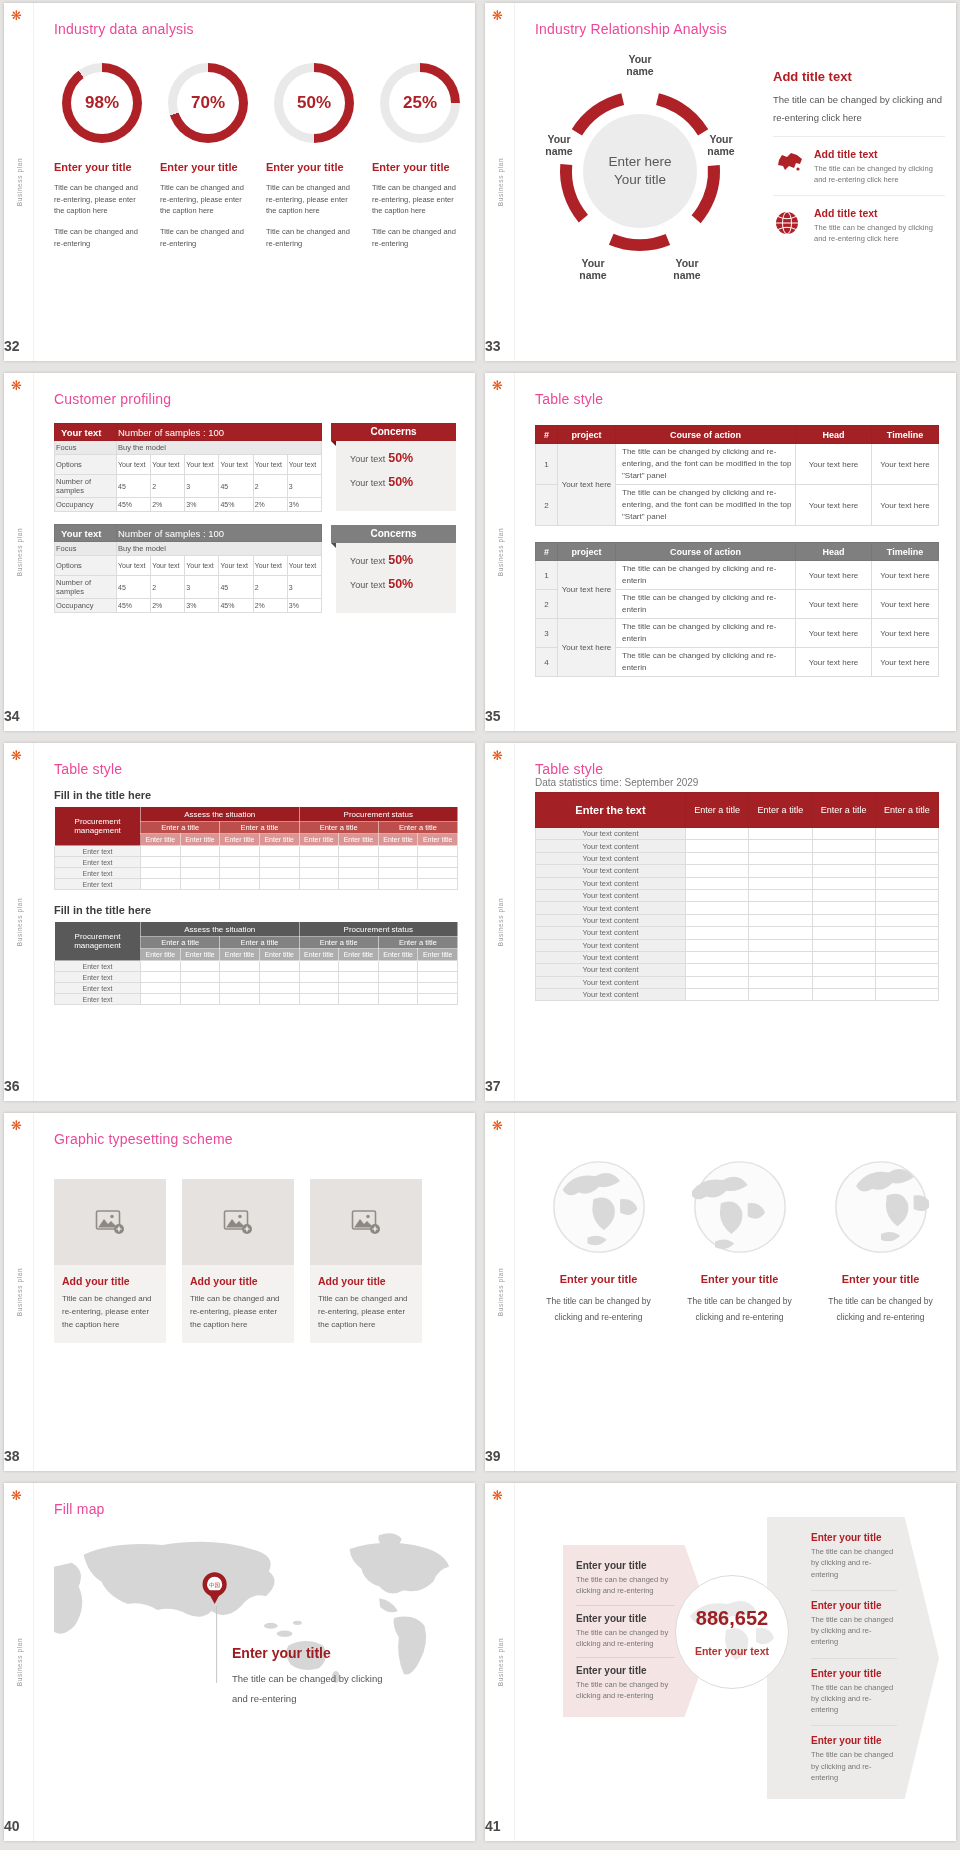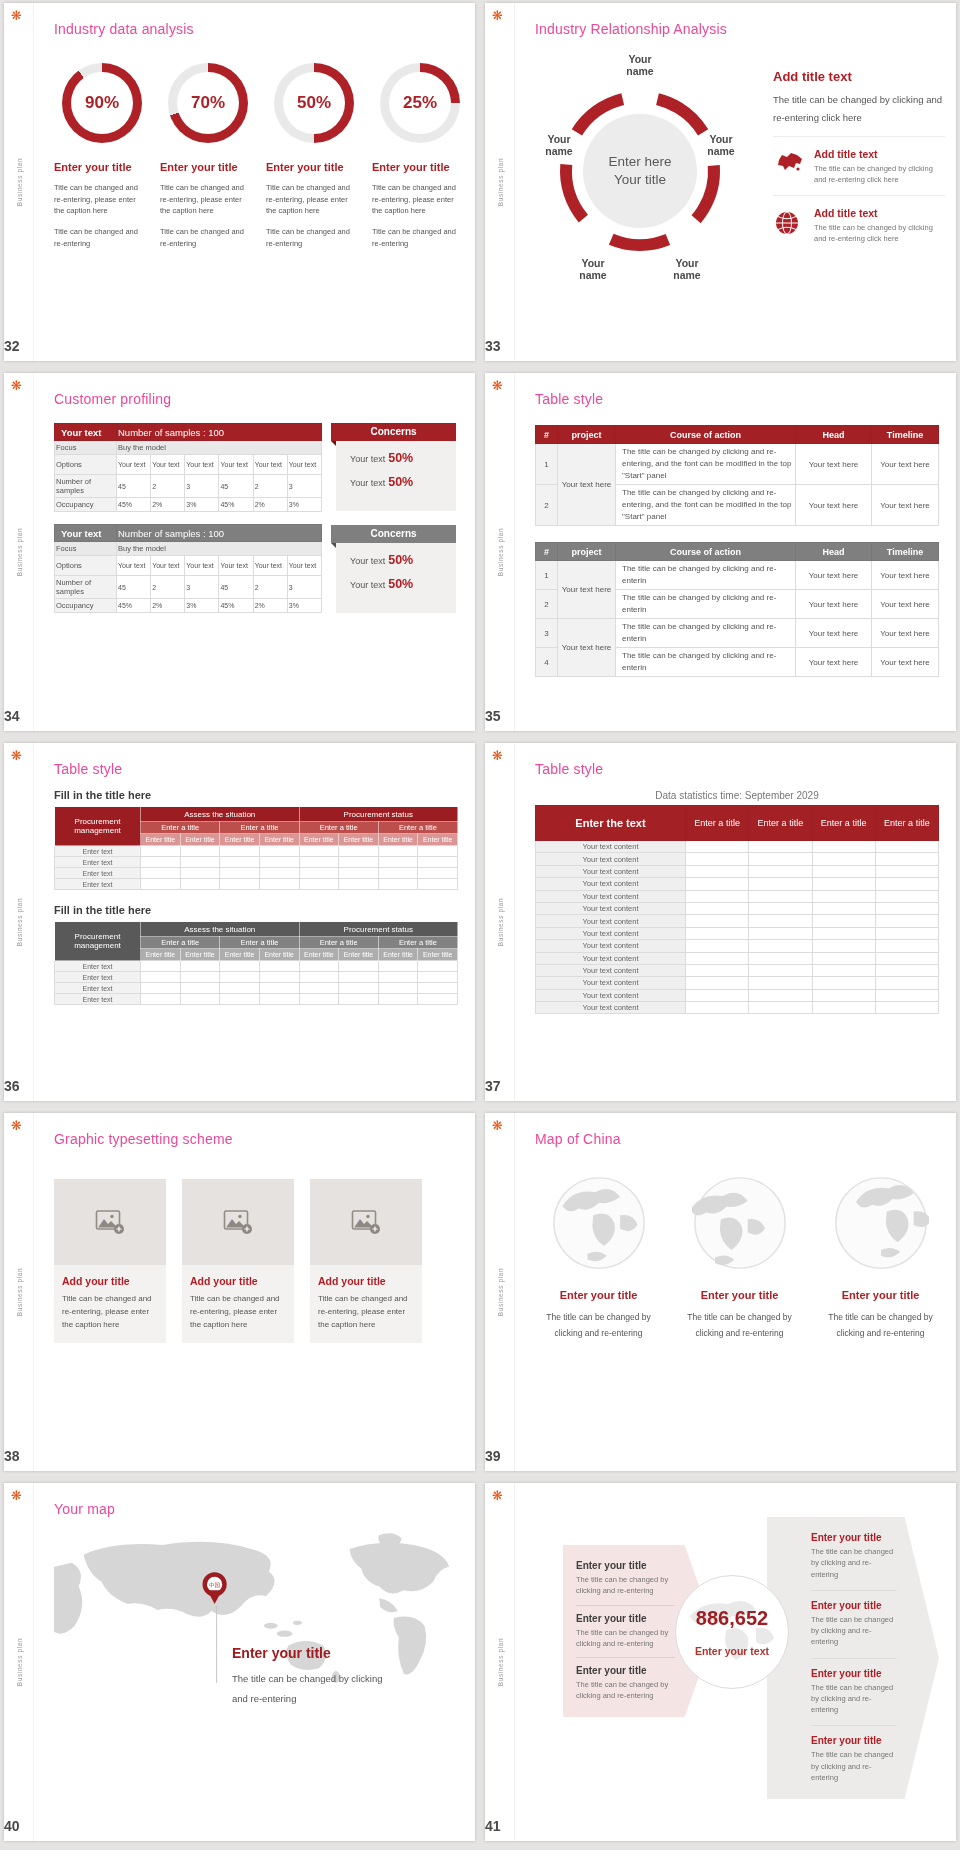--- a/index.html
+++ b/index.html
@@ -68,21 +68,21 @@
   .pm td{border:1px solid #dcdcdc;font-size:7px;color:#666;text-align:center;padding:1px}
   .pm .h td{color:#fff;border-color:rgba(255,255,255,.5)}
   .pm .h1 td{font-size:8px;height:15px}
   .pm .h2 td{font-size:7.5px;height:12px}
   .pm .h3 td{font-size:7px;height:12px}
   .pm .c1{background:#f2f2f2}
   .pm tr.b{height:11px}
   .pm .dk-red{background:#9b1d21}.pm .md-red{background:#bc4f4b}.pm .lt-red{background:#d99694}
   .pm .dk-gray{background:#595959}.pm .md-gray{background:#828282}.pm .lt-gray{background:#adadad}
   
-  .note{margin-top:13px;text-align:center;font-size:10px;color:#777}
+  .note{text-align:left;font-size:10px;color:#777}
   .dt{border-collapse:collapse;width:404px;table-layout:fixed;margin-top:4px}
   .dt td{border:1px solid #dcdcdc;font-size:7.5px;color:#666;text-align:center;padding:1px}
   .dt .hd td{color:#fff;border-color:#9b2025;height:35px;font-size:9px}
   .dt .hd .big{font-size:11px;font-weight:bold}
   .dt tr.b{height:12.4px}
   .dt .c1{background:#efefef}
   
   .cards{display:flex;gap:16px;margin-top:32px}
   .card{width:112px}
   .ph{height:86px;background:#e5e2e0;display:flex;align-items:center;justify-content:center}
@@ -125,21 +125,21 @@
       <span class="flower">❋</span>
       <span class="vplan">Business plan</span>
       <span class="snum">32</span>
     </div>
     <div class="sbody">
       <h2 class="stitle">Industry data analysis</h2>
       <div class="donut-row">
         <div class="donut-col">
           <div class="donut" style="--p: 90;">
               <div class="donut-hole">
-                <span>90%</span>
+                <span>98%</span>
               </div>
             </div>
           <div class="d-title">Enter your title</div>
           <p class="d-cap">Title can be changed and re-entering, please enter the caption here</p>
           <p class="d-cap">Title can be changed and re-entering</p>
         </div>
         <div class="donut-col">
           <div class="donut" style="--p: 70;">
               <div class="donut-hole">
                 <span>70%</span>
@@ -736,21 +736,20 @@
     </div>
   </div>
 
   <div class="slide">
     <div class="sidebar">
       <span class="flower">❋</span>
       <span class="vplan">Business plan</span>
       <span class="snum">39</span>
     </div>
     <div class="sbody">
-      <h2 class="stitle">Map of China</h2>
       <div class="globes">
         <div class="gcol">
           <svg width="96" height="96" viewBox="0 0 100 100">
               <defs>
                 <clipPath id="g1">
                   <circle cx="50" cy="50" r="47"></circle>
                 </clipPath>
               </defs>
               <circle cx="50" cy="50" r="47" fill="#fbfbfb" stroke="#e2e2e2" stroke-width="1.5"></circle>
               <g clip-path="url(#g1)" fill="#d9d9d9">
@@ -803,21 +802,21 @@
     </div>
   </div>
 
   <div class="slide">
     <div class="sidebar">
       <span class="flower">❋</span>
       <span class="vplan">Business plan</span>
       <span class="snum">40</span>
     </div>
     <div class="sbody">
-      <h2 class="stitle">Your map</h2>
+      <h2 class="stitle">Fill map</h2>
       <div class="map-wrap">
         <svg width="404" height="235" viewBox="0 0 410 238">
           <g fill="#d6d6d6">
             <path d="M0,40 L18,36 Q32,44 25,60 Q34,80 21,100 Q9,112 0,106 Z"></path>
             <path d="M30,28 Q60,14 110,18 Q160,10 200,22 Q226,28 218,45 Q231,55 215,70 Q200,66 190,80 Q175,95 160,85 Q150,95 135,88 Q120,80 105,84 Q90,75 75,78 Q55,70 48,55 Q35,48 30,28 Z"></path>
             <ellipse cx="220" cy="100" rx="7" ry="3"></ellipse>
               <ellipse cx="234" cy="108" rx="8" ry="3.2"></ellipse>
               <ellipse cx="247" cy="97" rx="4.5" ry="2.2"></ellipse>
             <path d="M238,120 Q256,111 273,120 Q281,132 269,143 Q251,148 240,139 Q232,128 238,120 Z"></path>
             <ellipse cx="286" cy="152" rx="4" ry="6"></ellipse>

